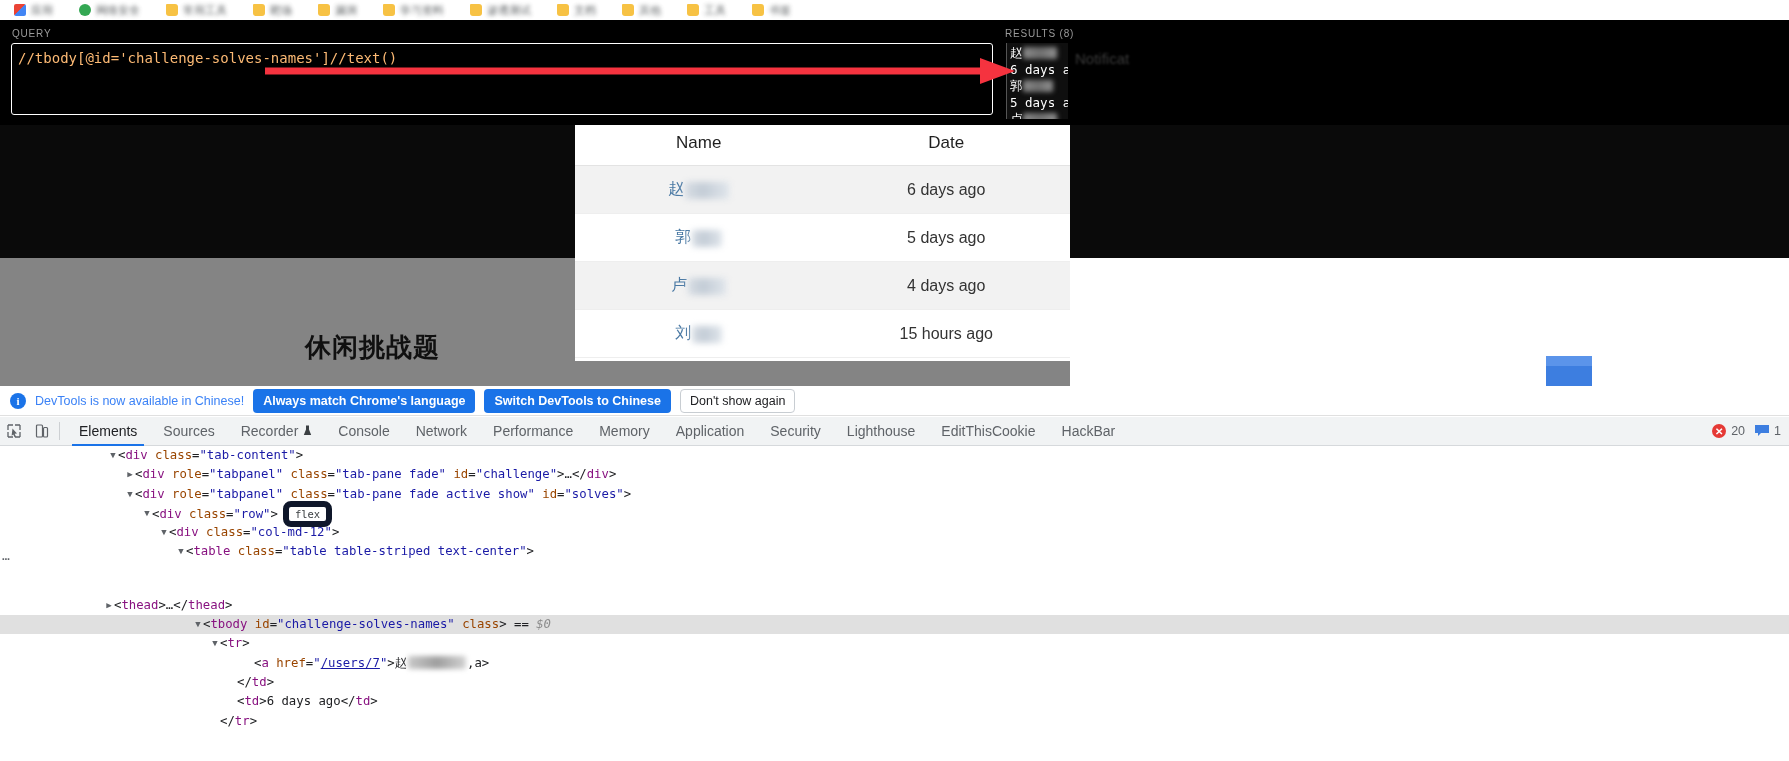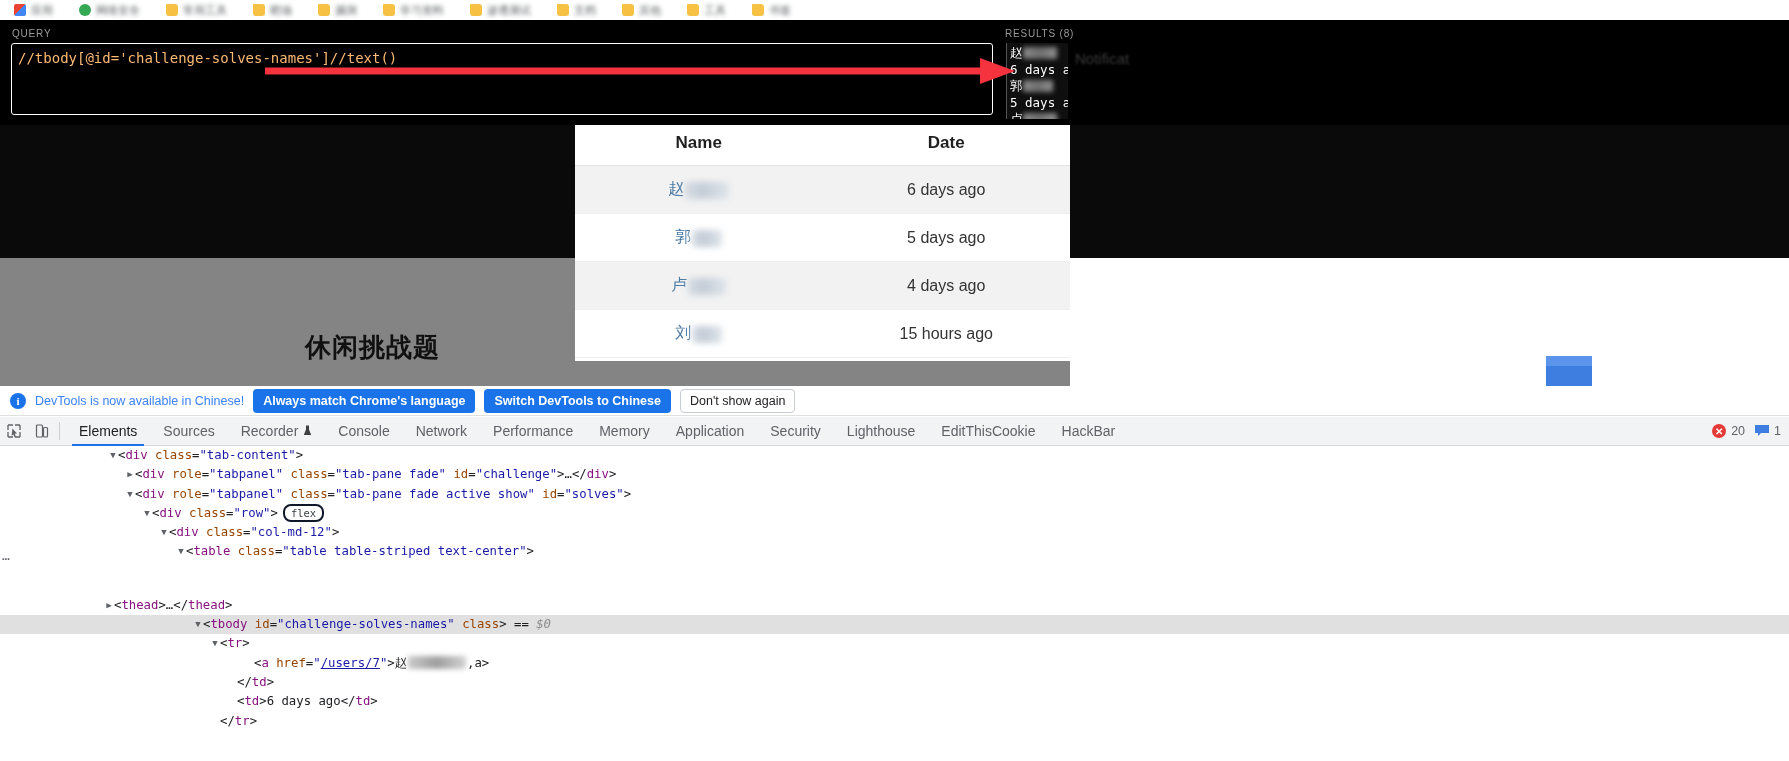--- a/index.html
+++ b/index.html
@@ -76,21 +76,21 @@
 
   
   .results-card {
     position: absolute; top: 125px; left: 575px;
     width: 495px; height: 236px;
     background: #ffffff;
     z-index: 6;
   }
   .rtable { width: 100%; border-collapse: collapse; table-layout: fixed; }
   .rtable th {
-    font-size: 17px; font-weight: bold; color: #1f1f1f;
+    font-size: 17px; font-weight: normal; color: #1f1f1f;
     padding: 8px 0 12px 0; text-align: center;
     border-bottom: 1px solid #e3e3e3;
   }
   .rtable td {
     font-size: 16px; color: #333; text-align: center;
     height: 48px; vertical-align: middle;
     border-bottom: 1px solid #eeeeee;
   }
   .rtable tbody tr:nth-child(odd) { background: #f2f2f2; }
   .rtable tbody tr:nth-child(even) { background: #ffffff; }
@@ -313,21 +313,21 @@
   .tri.closed::before { content: "▶"; }
   .tri.blank::before { content: ""; }
   .tag { color: #881280; }
   .attr { color: #994500; }
   .val { color: #1a1aa6; }
   .txt { color: #202124; }
   .punct { color: #202124; }
   .lnk { color: #1a1aa6; text-decoration: underline; }
   .flexbadge {
     display: inline-block;
-    border: 2px solid #0f172a; border-radius: 8px;
+    border: 6px solid #0f172a; border-radius: 8px;
     font-size: 10.5px; padding: 0 6px; margin-left: 5px;
     color: #3c4043; background: #fff;
     line-height: 14px;
   }
   .dollar { color: #8c8c8c; font-style: italic; }
   .ellipsis-btn {
     position: absolute; left: 2px; top: 100px;
     color: #5f6368; font-size: 13px; letter-spacing: 1px;
   }
   .dom-redact {

